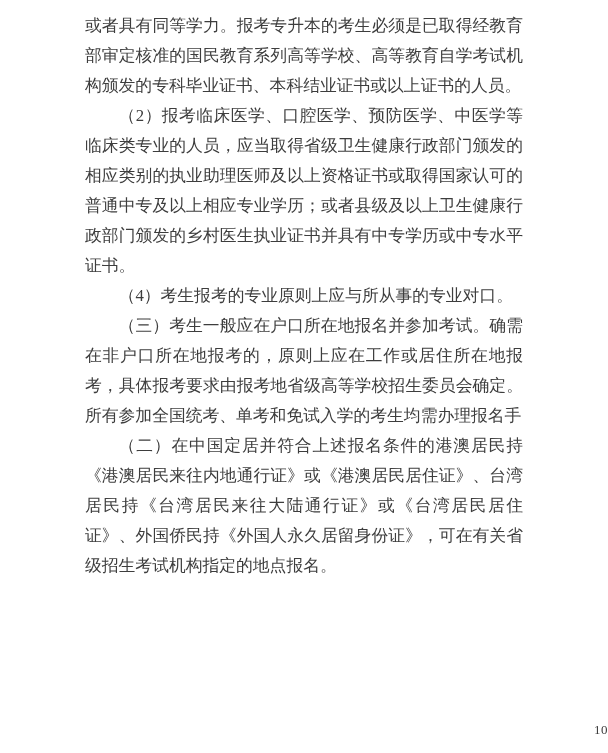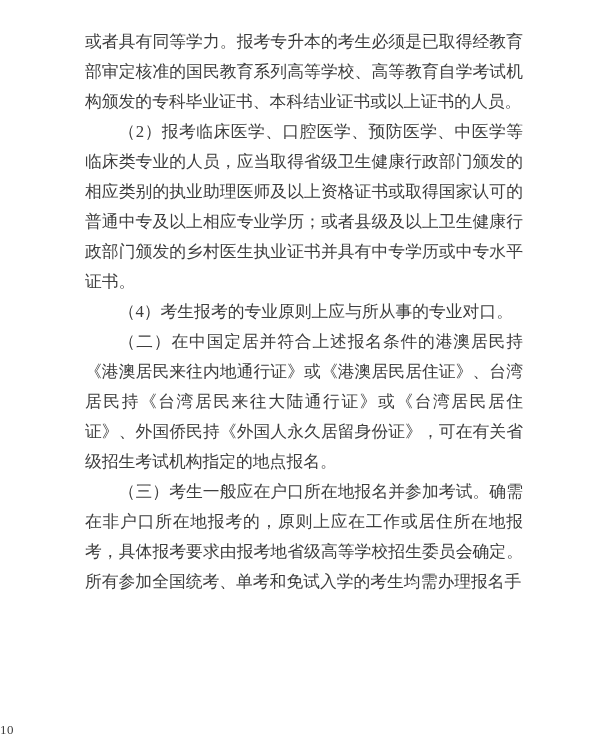--- a/index.html
+++ b/index.html
@@ -22,46 +22,45 @@
   .body-text {
     position: absolute;
     left: 85px;
     top: 11px;
     width: 438px;
     color: #3d3d3d;
     font-size: 16.8px;
     line-height: 30px;
     text-align: justify;
     text-justify: inter-ideograph;
-    margin-top: 16px;
   }
   .body-text p {
     margin: 0;
     padding: 0;
   }
   .body-text p.indent {
     text-indent: 2em;
   }
   .pageno {
     position: absolute;
     left: 0;
     right: 0;
     top: 722px;
-    text-align: left;
+    text-align: right;
     font-size: 13px;
     line-height: 16px;
     color: #3d3d3d;
     letter-spacing: 0.5px;
   }
 </style>
 </head>
 <body>
 
 <div class="page">
   <div class="body-text">
     <p>或者具有同等学力。报考专升本的考生必须是已取得经教育部审定核准的国民教育系列高等学校、高等教育自学考试机构颁发的专科毕业证书、本科结业证书或以上证书的人员。</p>
     <p class="indent">（2）报考临床医学、口腔医学、预防医学、中医学等临床类专业的人员，应当取得省级卫生健康行政部门颁发的相应类别的执业助理医师及以上资格证书或取得国家认可的普通中专及以上相应专业学历；或者县级及以上卫生健康行政部门颁发的乡村医生执业证书并具有中专学历或中专水平证书。</p>
     <p class="indent">（4）考生报考的专业原则上应与所从事的专业对口。</p>
+    <p class="indent">（三）考生一般应在户口所在地报名并参加考试。确需在非户口所在地报考的，原则上应在工作或居住所在地报考，具体报考要求由报考地省级高等学校招生委员会确定。所有参加全国统考、单考和免试入学的考生均需办理报名手</p>
     <p class="indent">（二）在中国定居并符合上述报名条件的港澳居民持《港澳居民来往内地通行证》或《港澳居民居住证》、台湾居民持《台湾居民来往大陆通行证》或《台湾居民居住证》、外国侨民持《外国人永久居留身份证》，可在有关省级招生考试机构指定的地点报名。</p>
-    <p class="indent">（三）考生一般应在户口所在地报名并参加考试。确需在非户口所在地报考的，原则上应在工作或居住所在地报考，具体报考要求由报考地省级高等学校招生委员会确定。所有参加全国统考、单考和免试入学的考生均需办理报名手</p>
   </div>
   <div class="pageno">10</div>
 </div>
 
 </body></html>

